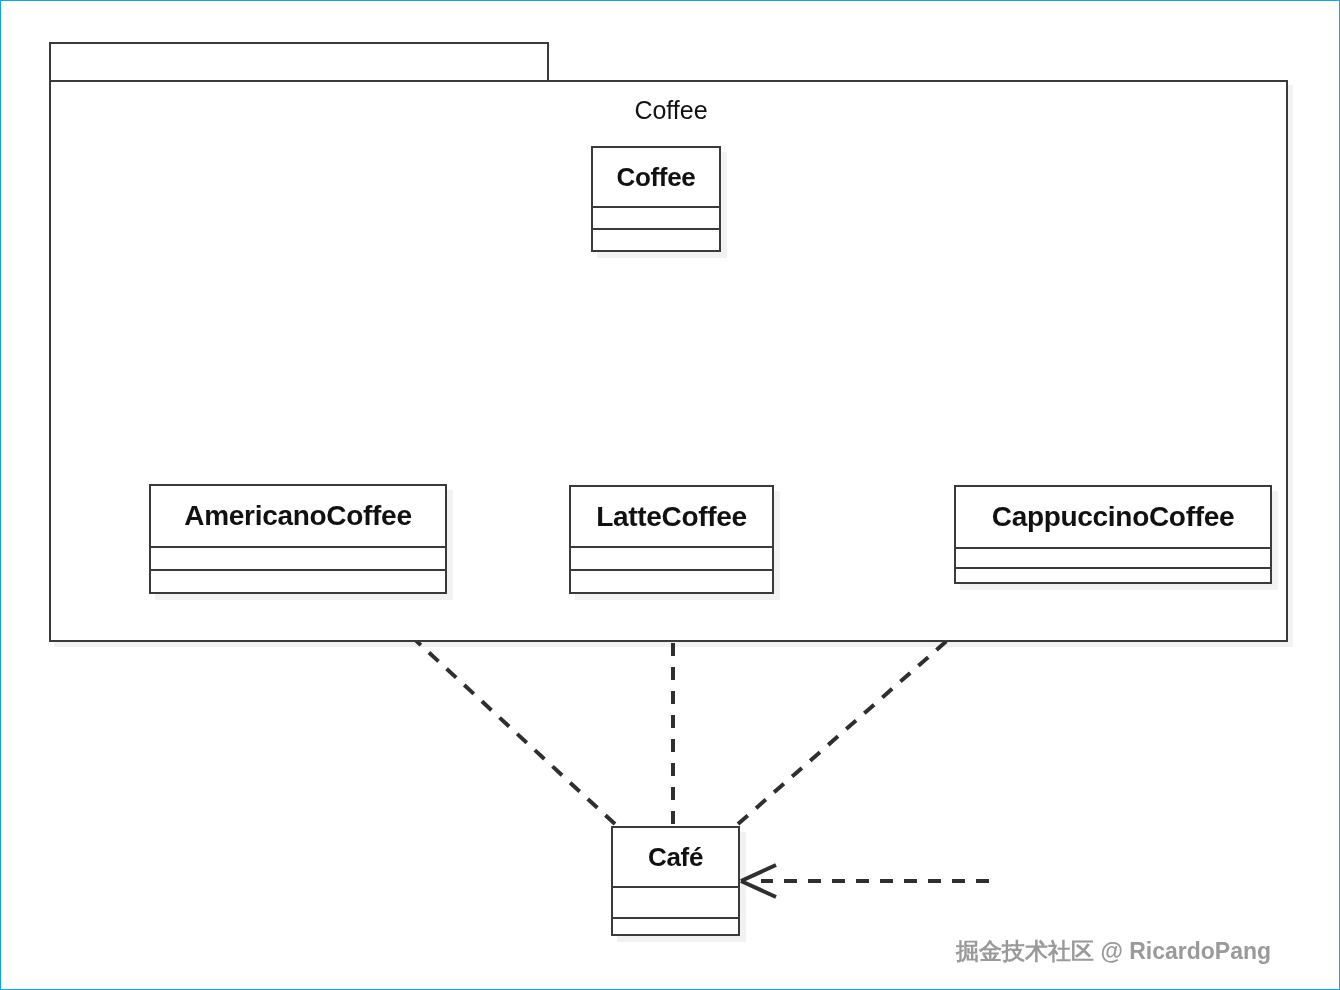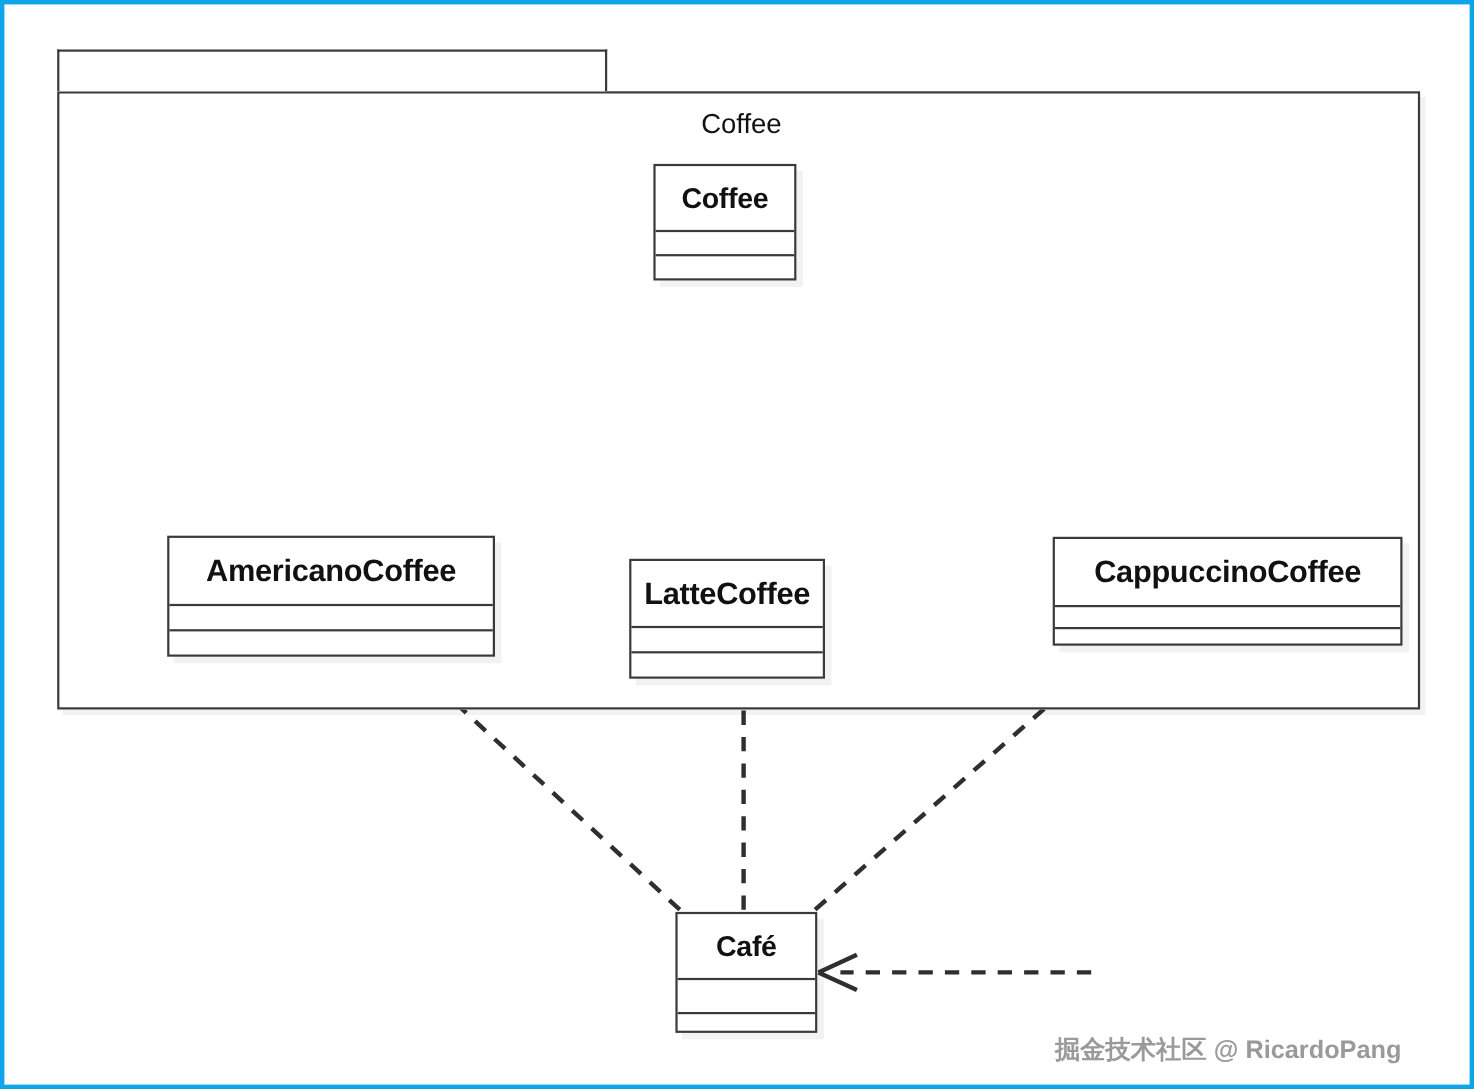--- a/index.html
+++ b/index.html
@@ -9,21 +9,21 @@
   }
   body {
     font-family: "Liberation Sans", sans-serif;
   }
   #canvas {
     position: relative;
     width: 1340px;
     height: 990px;
     background: #ffffff;
     box-sizing: border-box;
-    border: 4px solid #0ea5e9;
+    border: 1px solid #0ea5e9;
     overflow: hidden;
   }
   #edges {
     position: absolute;
     left: 0;
     top: 0;
     width: 1340px;
     height: 990px;
     pointer-events: none;
   }
@@ -108,21 +108,21 @@
     min-height: 20px;
   }
 
   
   #class-coffee      { left: 590px;  top: 145px; width: 130px; height: 106px; }
   #class-coffee .uml-name { height: 60px; font-size: 26px; }
 
   #class-americano   { left: 148px;  top: 483px; width: 298px; height: 110px; }
   #class-americano .uml-name { height: 62px; }
 
-  #class-latte       { left: 568px;  top: 504px; width: 178px; height: 109px; }
+  #class-latte       { left: 568px;  top: 484px; width: 205px; height: 109px; }
   #class-latte .uml-name { height: 61px; }
 
   #class-cappuccino  { left: 953px;  top: 484px; width: 318px; height: 99px; }
   #class-cappuccino .uml-name { height: 62px; }
 
   #class-cafe        { left: 610px;  top: 825px; width: 129px; height: 110px; gap: 11px; }
   #class-cafe .uml-name { height: 60px; font-size: 26px; }
 
   #class-client      { left: 990px;  top: 823px; width: 129px; height: 110px; }
   #class-client .uml-name { height: 58px; font-size: 26px; }

